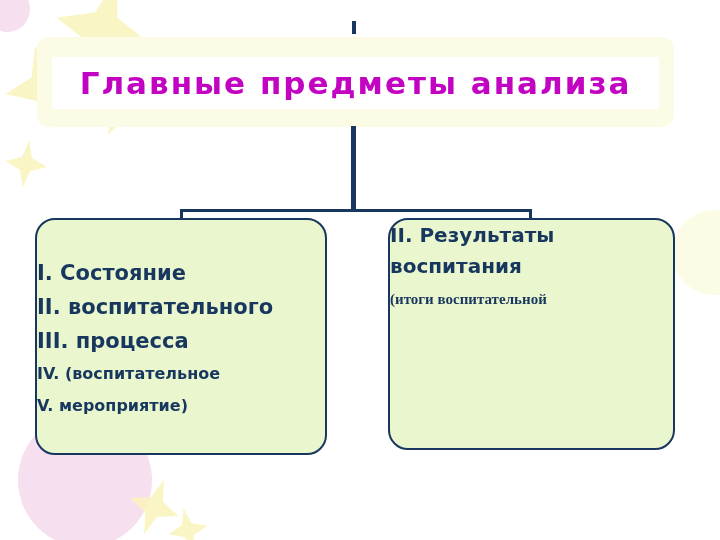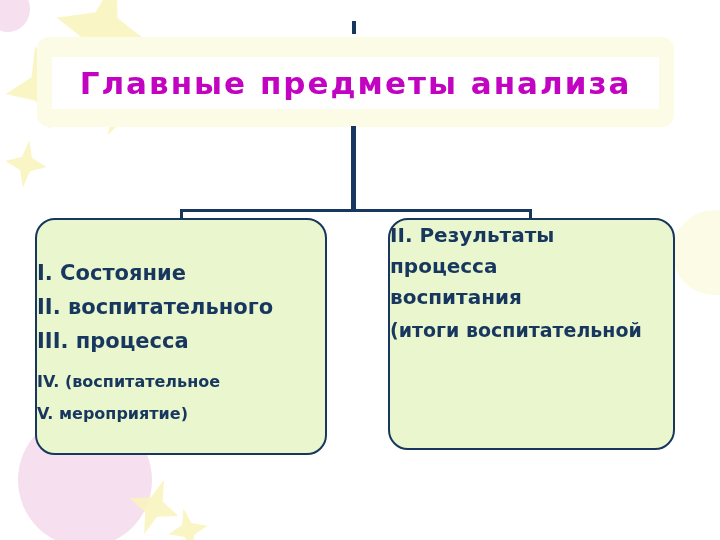--- a/index.html
+++ b/index.html
@@ -56,26 +56,26 @@
     border-radius:20px;
     color:var(--box-text,#17375e);
     font-weight:bold;
     text-align:left;
     box-sizing:border-box;
   }
   .left-box{left:35px;top:218px;width:292px;height:237px;padding-top:36px;}
   .right-box{left:388px;top:218px;width:287px;height:232px;}
 
   .left-box .main-line{font-size:21px;line-height:34px;}
-  .left-box .sub-block{margin-top:8px;}
+  .left-box .sub-block{margin-top:0;}
   .left-box .sub-line{font-size:16px;line-height:32px;}
 
   .right-box .main-line{font-size:20px;line-height:31px;}
   .right-box .sub-block{margin-top:7px;}
-  .right-box .sub-line{font-size:19px;line-height:21px;}
+  .right-box .sub-line{font-size:15px;line-height:21px;font-family:Liberation Serif, serif;}
 </style>
 </head>
 <body>
 
 <div class="slide">
 
   <div class="sparkle" style="left:55px;top:-25px;width:95px;height:110px;transform:rotate(15deg);"></div>
   <div class="sparkle" style="left:5px;top:45px;width:75px;height:85px;transform:rotate(-10deg);"></div>
   <div class="sparkle" style="left:95px;top:70px;width:60px;height:70px;transform:rotate(30deg);"></div>
   <div class="sparkle" style="left:5px;top:140px;width:42px;height:48px;transform:rotate(8deg);"></div>
@@ -103,20 +103,19 @@
     <div class="main-line">II. воспитательного</div>
     <div class="main-line">III. процесса</div>
     <div class="sub-block">
       <div class="sub-line">IV. (воспитательное</div>
       <div class="sub-line">V.  мероприятие)</div>
     </div>
   </div>
 
   <div class="box right-box">
     <div class="main-line">II. Результаты</div>
-    <div class="main-line">процесса</div>
     <div class="main-line">воспитания</div>
     <div class="sub-block">
       <div class="sub-line">(итоги воспитательной</div>
     </div>
   </div>
 
 </div>
 
 </body></html>

